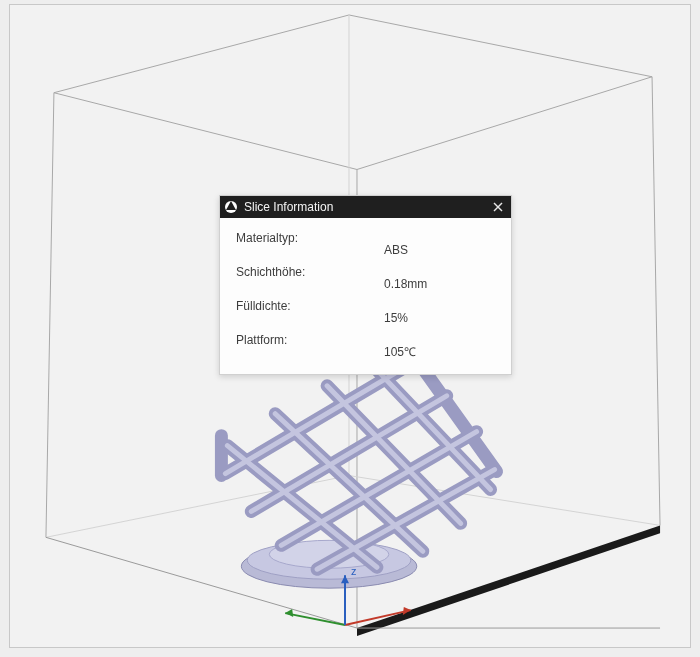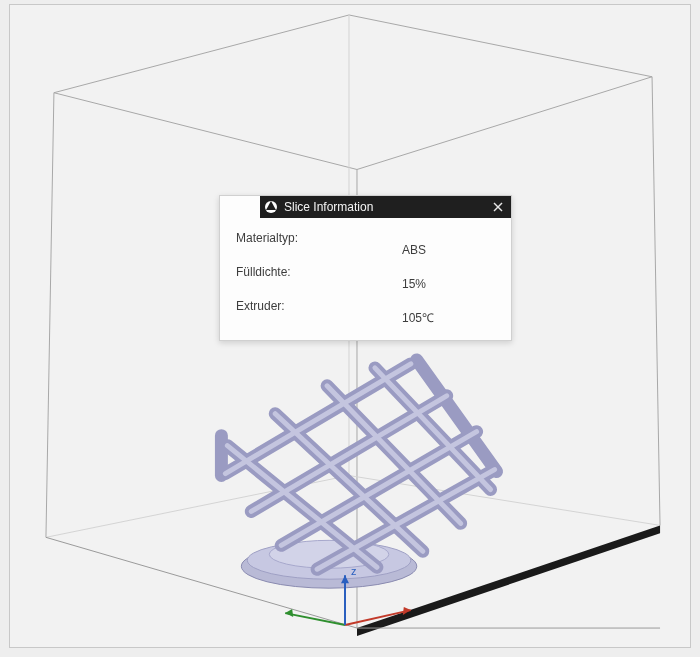--- a/index.html
+++ b/index.html
@@ -32,21 +32,20 @@
   .panel-title {
     background: #1f1f1f;
     color: #f4f4f4;
     height: 22px;
     line-height: 22px;
     font-size: 12px;
     padding: 0 6px 0 4px;
     display: flex;
     align-items: center;
     user-select: none;
-    margin-left: 40px;
   }
   .panel-title .app-icon {
     width: 14px; height: 14px;
     margin-right: 6px;
     display: inline-flex;
     align-items: center;
     justify-content: center;
   }
   .panel-title .title-text { flex: 1; }
   .panel-title .close {
@@ -61,21 +60,20 @@
   .panel-body {
     padding: 14px 16px 16px 16px;
   }
   .row {
     display: flex;
     font-size: 12px;
     color: #3d3d3d;
     line-height: 1.0;
     margin-bottom: 10px;
     white-space: nowrap;
-    gap: 18px;
   }
   .row:last-child { margin-bottom: 0; }
   .row .label { width: 148px; }
   .row .value { flex: 1; margin-top: 12px; }
 </style>
 </head>
 <body>
 
 <div class="viewport">
   <div class="scene">
@@ -166,22 +164,26 @@
           <line x1="9" y1="1" x2="1" y2="9" stroke="#e6e6e6" stroke-width="1.4"></line>
         </svg>
       </span>
     </div>
     <div class="panel-body">
       <div class="row">
           <span class="label">Materialtyp:</span>
           <span class="value">ABS</span>
         </div>
       <div class="row">
+          <span class="label">Schichthöhe:</span>
+          <span class="value">0.18mm</span>
+        </div>
+      <div class="row">
           <span class="label">Fülldichte:</span>
           <span class="value">15%</span>
         </div>
       <div class="row">
-          <span class="label">Extruder:</span>
+          <span class="label">Plattform:</span>
           <span class="value">105℃</span>
         </div>
     </div>
   </div>
 </div>
 
 </body></html>

